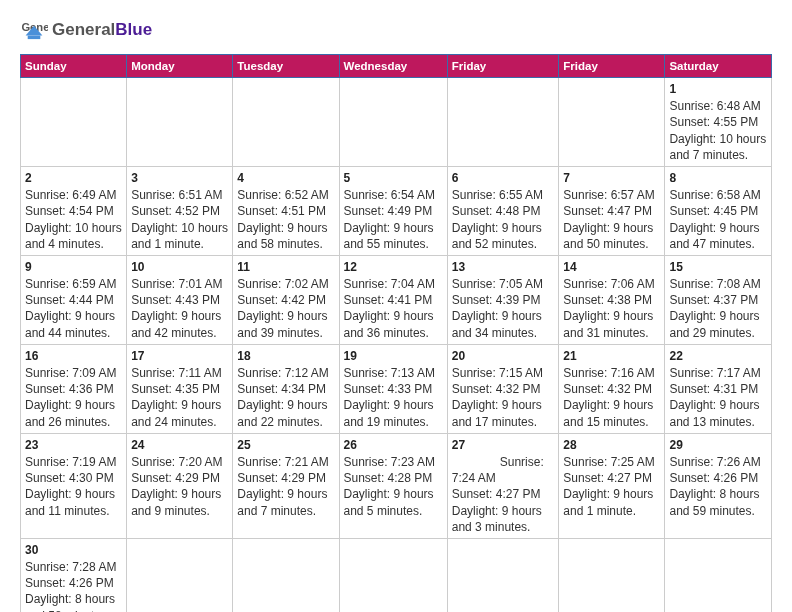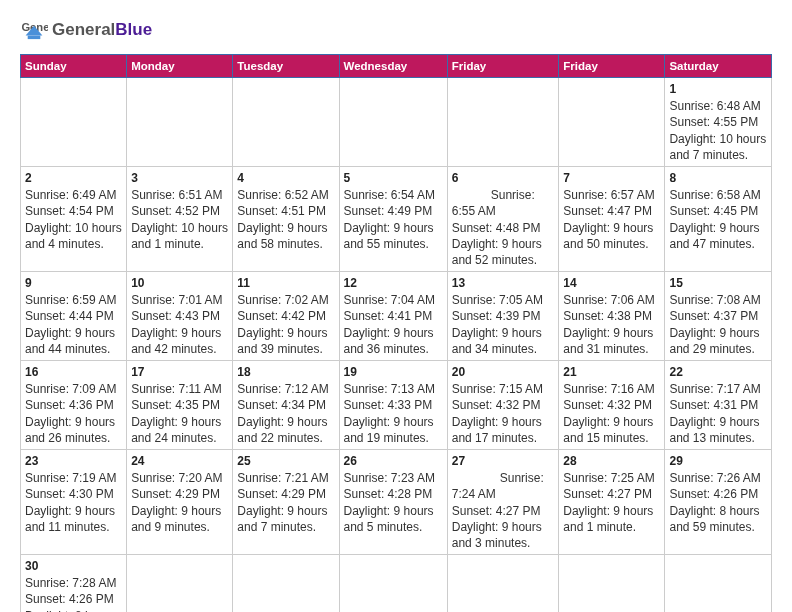--- a/index.html
+++ b/index.html
@@ -134,21 +134,21 @@
 Daylight: 10 hours and 4 minutes.</span></td>
           <td><span class="day-number">3</span><span class="day-info" style="white-space: pre-line;">Sunrise: 6:51 AM
 Sunset: 4:52 PM
 Daylight: 10 hours and 1 minute.</span></td>
           <td><span class="day-number">4</span><span class="day-info" style="white-space: pre-line;">Sunrise: 6:52 AM
 Sunset: 4:51 PM
 Daylight: 9 hours and 58 minutes.</span></td>
           <td><span class="day-number">5</span><span class="day-info" style="white-space: pre-line;">Sunrise: 6:54 AM
 Sunset: 4:49 PM
 Daylight: 9 hours and 55 minutes.</span></td>
-          <td><span class="day-number">6</span><span class="day-info" style="white-space: pre-line; margin-left: 39px;">Sunrise: 6:55 AM
+          <td><span class="day-number">6</span><span class="day-info" style="white-space: pre-line;">Sunrise: 6:55 AM
 Sunset: 4:48 PM
 Daylight: 9 hours and 52 minutes.</span></td>
           <td><span class="day-number">7</span><span class="day-info" style="white-space: pre-line;">Sunrise: 6:57 AM
 Sunset: 4:47 PM
 Daylight: 9 hours and 50 minutes.</span></td>
           <td><span class="day-number">8</span><span class="day-info" style="white-space: pre-line;">Sunrise: 6:58 AM
 Sunset: 4:45 PM
 Daylight: 9 hours and 47 minutes.</span></td>
         </tr>
         <tr>

